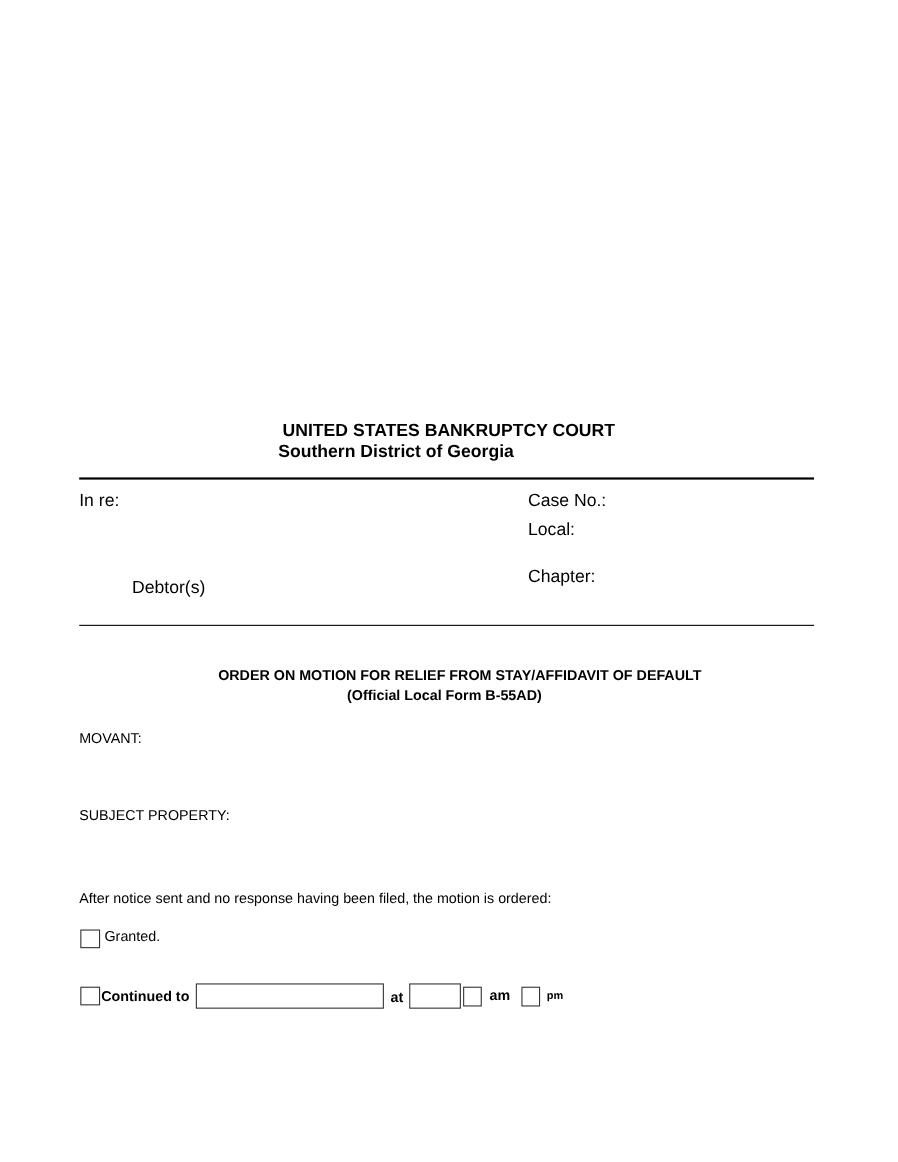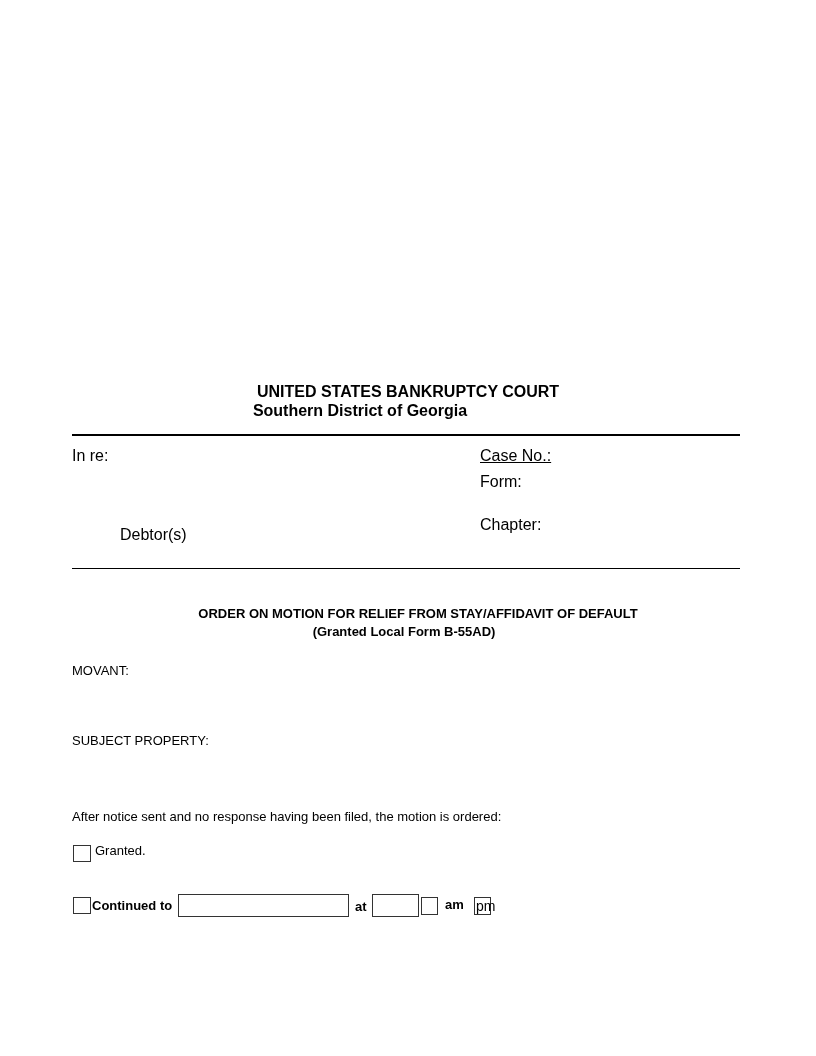--- a/index.html
+++ b/index.html
@@ -41,21 +41,21 @@
       height: 1px; background: #000;
     }
 
     
     .caption-text {
       font-size: 16px;
       line-height: 18px;
     }
     .in-re { left: 72px; top: 447px; }
     .debtor { left: 120px; top: 526px; }
-    .case-no { left: 480px; top: 447px; text-decoration: underline; }
+    .case-no { left: 480px; top: 447px; }
     .judge { left: 480px; top: 473px; }
     .chapter { left: 480px; top: 500px; margin-top: 16px; }
 
     
     .order-title {
       left: 0; width: 836px; top: 606px;
       text-align: center;
       font-weight: bold;
       font-size: 13px;
       line-height: 16px;
@@ -100,42 +100,42 @@
       font-family: "Liberation Sans", sans-serif;
       font-size: 12px;
       outline: none;
     }
     .date-input { left: 178px; top: 894px; width: 171px; height: 23px; }
     .at-label { left: 355px; top: 899px; font-size: 13px; line-height: 16px; font-weight: bold; text-align: center; }
     .time-input { left: 372px; top: 894px; width: 47px; height: 23px; }
     .am-box { left: 421px; top: 897px; width: 17px; height: 18px; }
     .am-label { left: 445px; top: 897px; font-size: 13px; line-height: 16px; font-weight: bold; }
     .pm-box { left: 474px; top: 897px; width: 17px; height: 18px; }
-    .pm-label { left: 476px; top: 898px; font-size: 14px; line-height: 16px; font-weight: normal; }
+    .pm-label { left: 497px; top: 898px; font-size: 10px; line-height: 16px; font-weight: bold; }
   </style>
 </head>
 <body>
 
 <div>
 
   <div class="abs court-name">UNITED STATES BANKRUPTCY COURT</div>
   <div class="abs court-district">Southern District of Georgia</div>
 
   <div class="abs rule-thick"></div>
 
   <div class="abs caption-text in-re">In re:</div>
   <div class="abs caption-text debtor">Debtor(s)</div>
   <div class="abs caption-text case-no">Case No.:</div>
-  <div class="abs caption-text judge">Form:</div>
+  <div class="abs caption-text judge">Local:</div>
   <div class="abs caption-text chapter">Chapter:</div>
 
   <div class="abs rule-thin"></div>
 
   <div class="abs order-title">ORDER ON MOTION FOR RELIEF FROM STAY/AFFIDAVIT OF DEFAULT</div>
-  <div class="abs order-subtitle">(Granted Local Form B-55AD)</div>
+  <div class="abs order-subtitle">(Official Local Form B-55AD)</div>
 
   <div class="abs field-label movant">MOVANT:</div>
   <div class="abs field-label subject-property">SUBJECT PROPERTY:</div>
 
   <div class="abs field-label notice-text">After notice sent and no response having been filed, the motion is ordered:</div>
 
   <div class="checkbox granted-box"></div>
   <div class="abs granted-label">Granted.</div>
 
   <div class="checkbox continued-box"></div>

